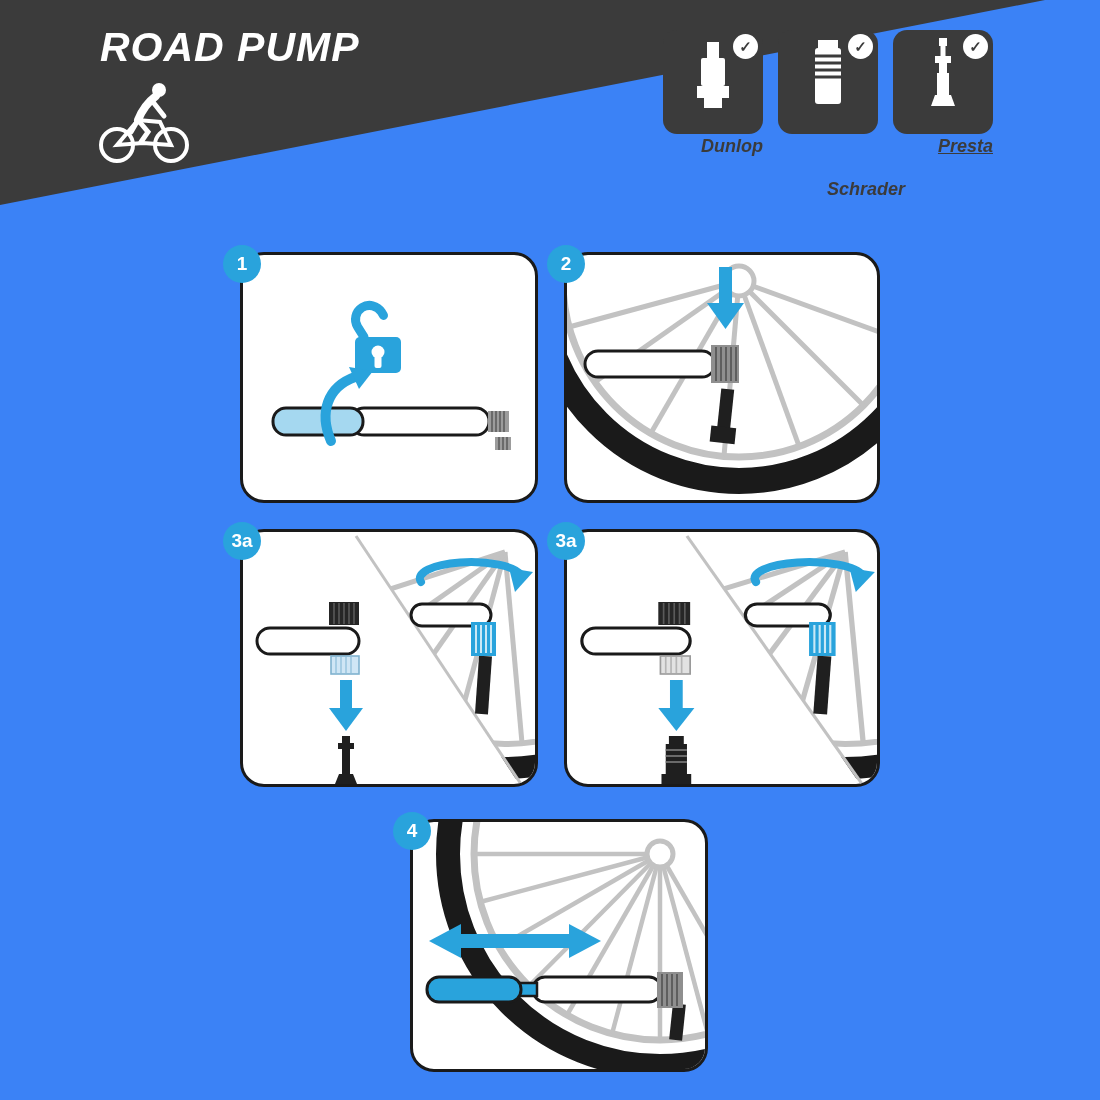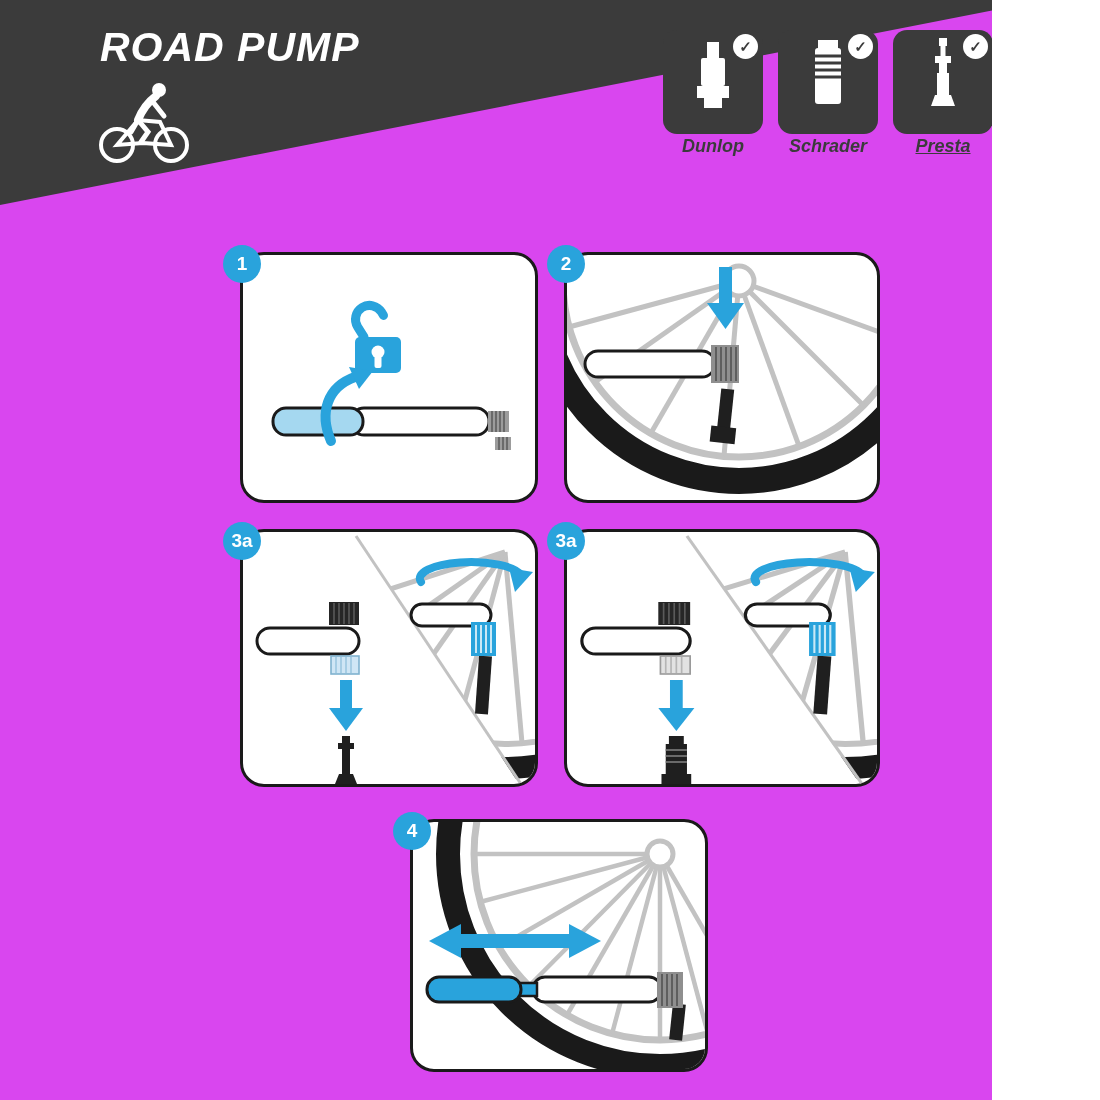--- a/index.html
+++ b/index.html
@@ -1,27 +1,27 @@
 <!DOCTYPE html>
 <html><head>
 <meta charset="utf-8">
 <style>
   html,body{margin:0;padding:0;background:#fff;}
-  .stage{position:relative;width:992px;height:1100px;background:#d946ef;overflow:hidden;
+  .stage{position:relative;width:1100px;height:1100px;background:#3b82f6;overflow:hidden;
          font-family:"Liberation Sans", sans-serif;}
   .banner{position:absolute;left:0;top:0;width:1100px;height:210px;background:#3b3b3b;
           clip-path:polygon(0 0,1045px 0,0 205px);}
   .title{position:absolute;left:100px;top:24px;color:#fff;font-style:italic;font-weight:bold;
          font-size:41px;letter-spacing:1px;white-space:nowrap;}
   .cyclist{position:absolute;left:96px;top:80px;width:96px;height:86px;}
   .valve-tile{position:absolute;top:30px;width:100px;height:104px;background:#3b3b3b;border-radius:14px;}
   .valve-tile svg{position:absolute;left:0;top:0;}
   .check{position:absolute;top:4px;right:5px;width:25px;height:25px;border-radius:50%;background:#fff;
          color:#3b3b3b;font-weight:bold;font-size:15px;display:flex;align-items:center;justify-content:center;}
-  .valve-label{position:absolute;top:136px;width:100px;text-align:center;font-style:italic;
+  .valve-label{position:absolute;top:136px;width:100px;text-align:right;font-style:italic;
                font-weight:bold;font-size:18px;color:#3b3b3b;}
   .panel-wrap{position:absolute;}
   .panel{position:absolute;inset:0;border:3px solid #1a1a1a;border-radius:24px;background:#fff;overflow:hidden;}
   .panel svg{display:block;width:100%;height:100%;}
   .badge{position:absolute;left:-17px;top:-7px;width:38px;height:38px;border-radius:50%;background:#29a3dc;
          color:#fff;font-weight:bold;font-size:19px;display:flex;align-items:center;justify-content:center;}
 </style>
 </head>
 <body>
 
@@ -69,21 +69,21 @@
         <rect x="42" y="26" width="16" height="7"></rect>
         <rect x="46" y="33" width="8" height="10"></rect>
         <rect x="44" y="43" width="12" height="22"></rect>
         <polygon points="38,76 62,76 58,65 42,65"></polygon>
       </g>
     </svg>
     <div class="check">✓</div>
   </div>
 
   <div class="valve-label" style="left:663px;">Dunlop</div>
-  <div class="valve-label" style="left:778px;">Schrader</div>
+  <div class="valve-label" style="left:805px;margin-top:43px;">Schrader</div>
   <div class="valve-label" style="left:893px;text-decoration:underline;">Presta</div>
 
   <div class="panel-wrap" style="left:240px;top:252px;width:298px;height:251px;">
     <div class="panel">
       <svg viewBox="0 0 292 245" preserveAspectRatio="none">
         <g>
           <rect x="108" y="153" width="138" height="27" rx="13" fill="#fff" stroke="#1a1a1a" stroke-width="3"></rect>
           <rect x="30" y="153" width="90" height="27" rx="13" fill="#a5d8f0" stroke="#1a1a1a" stroke-width="3"></rect>
           <g>
             <rect x="245" y="156" width="21" height="21" fill="#9c9c9c"></rect>

